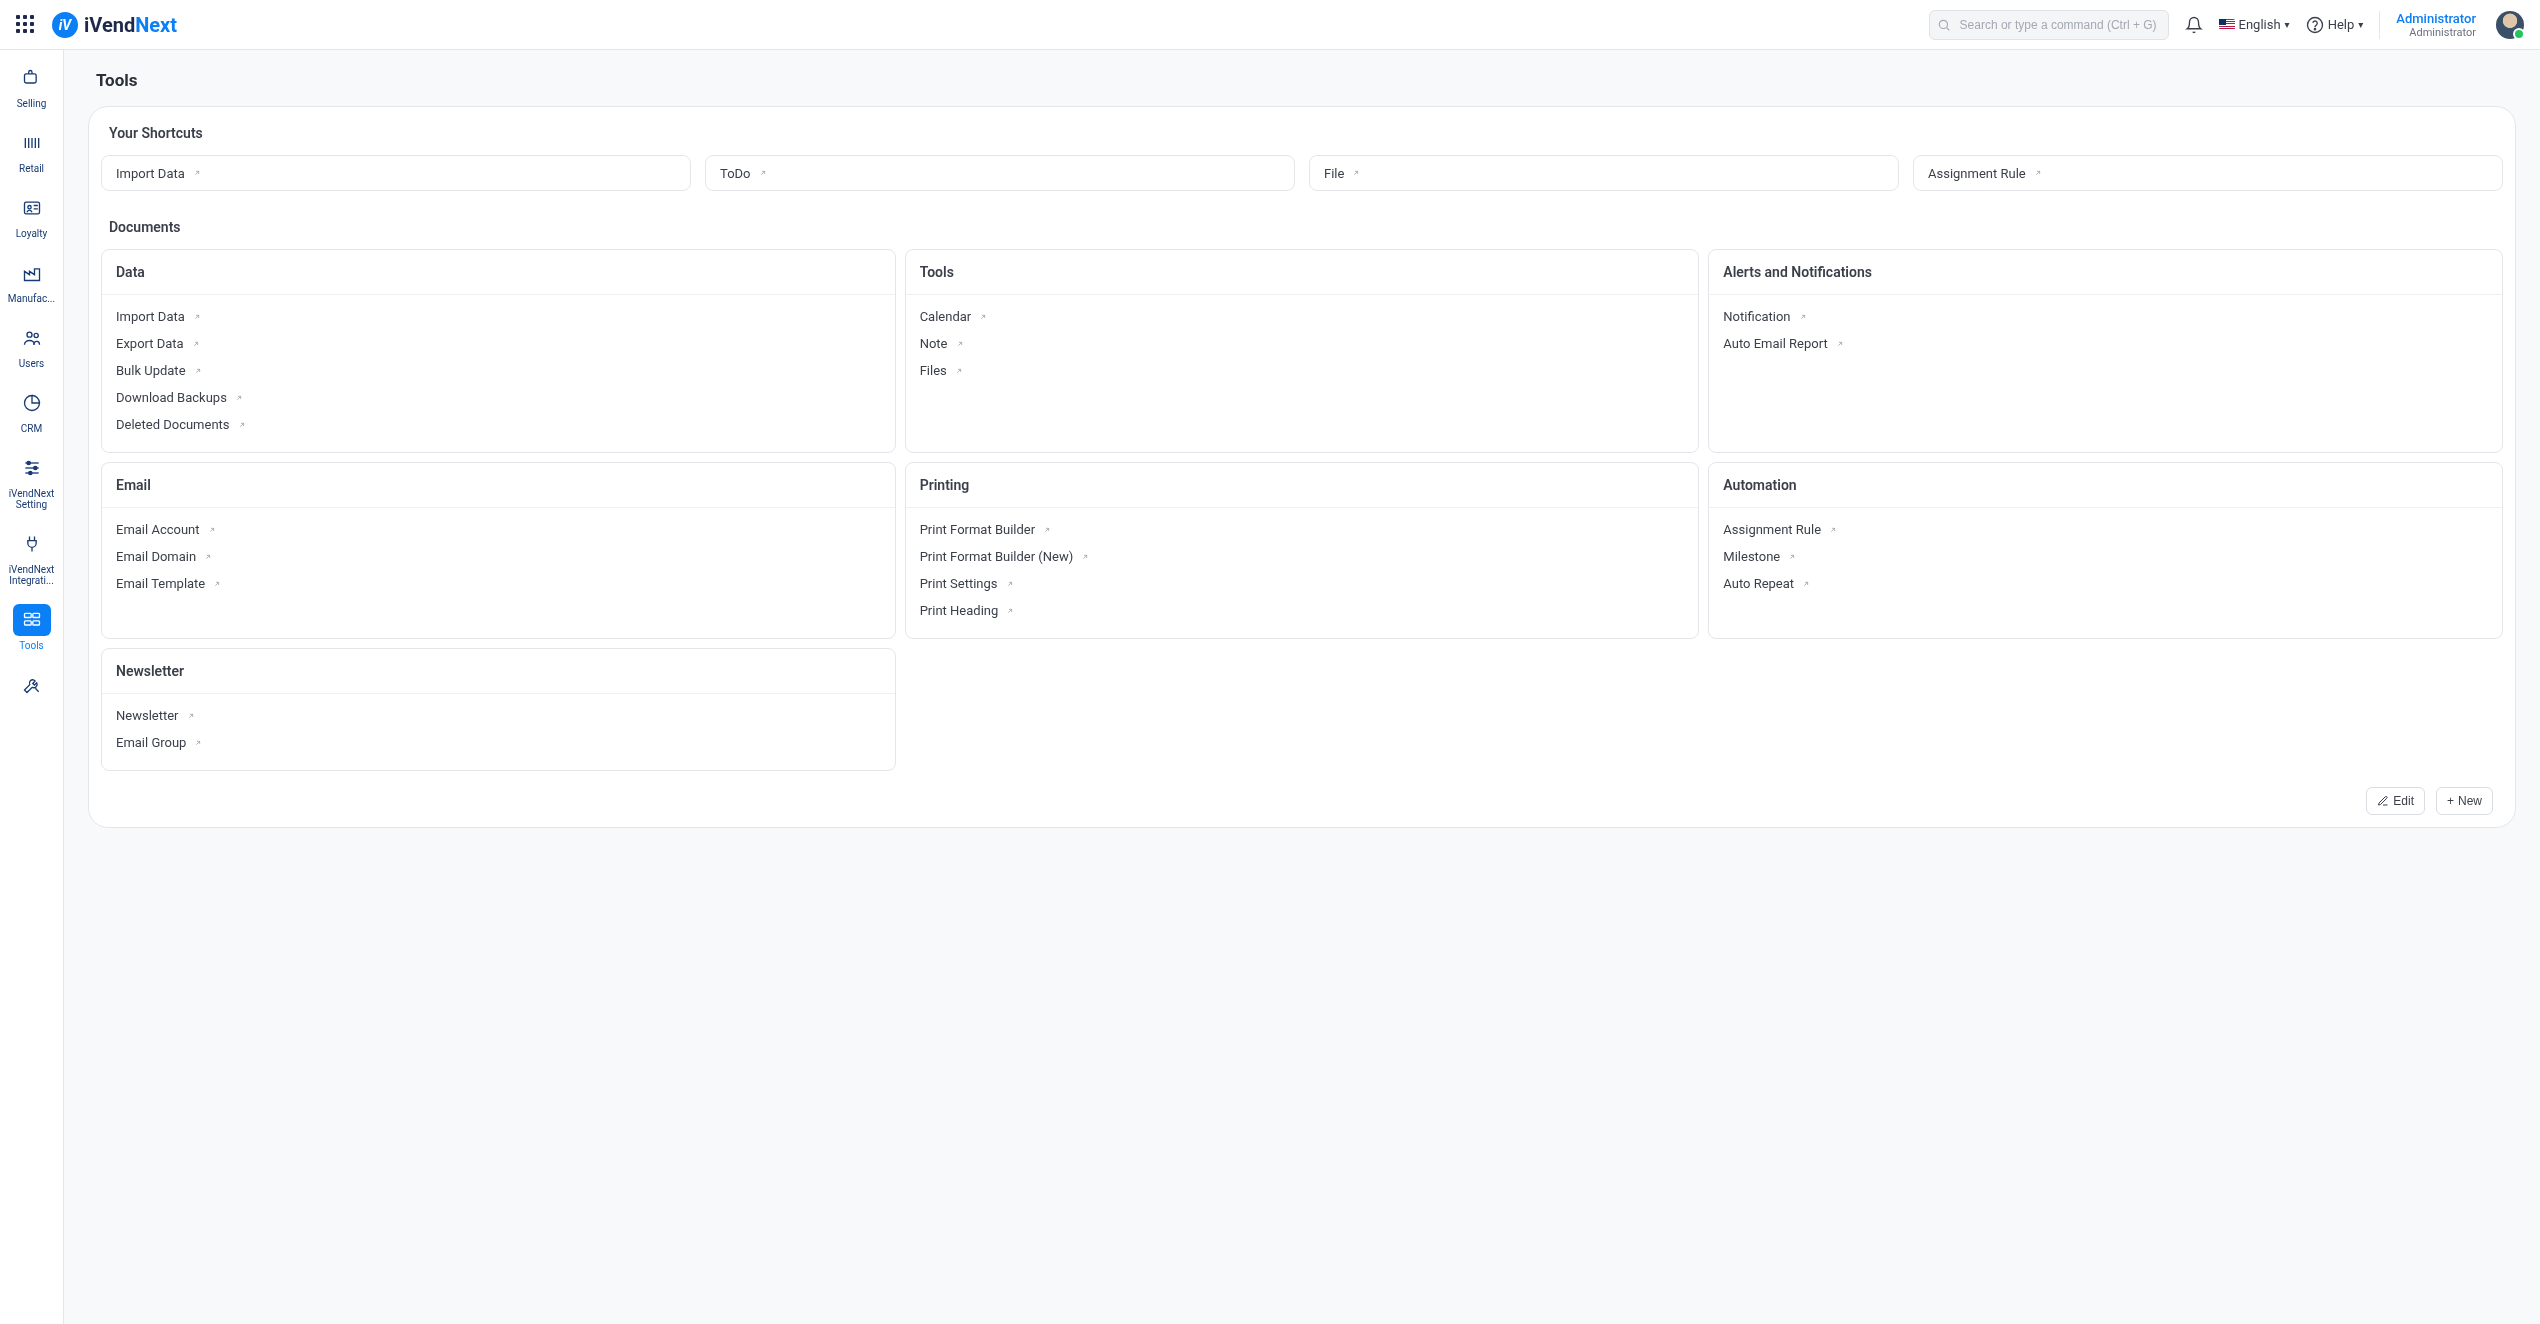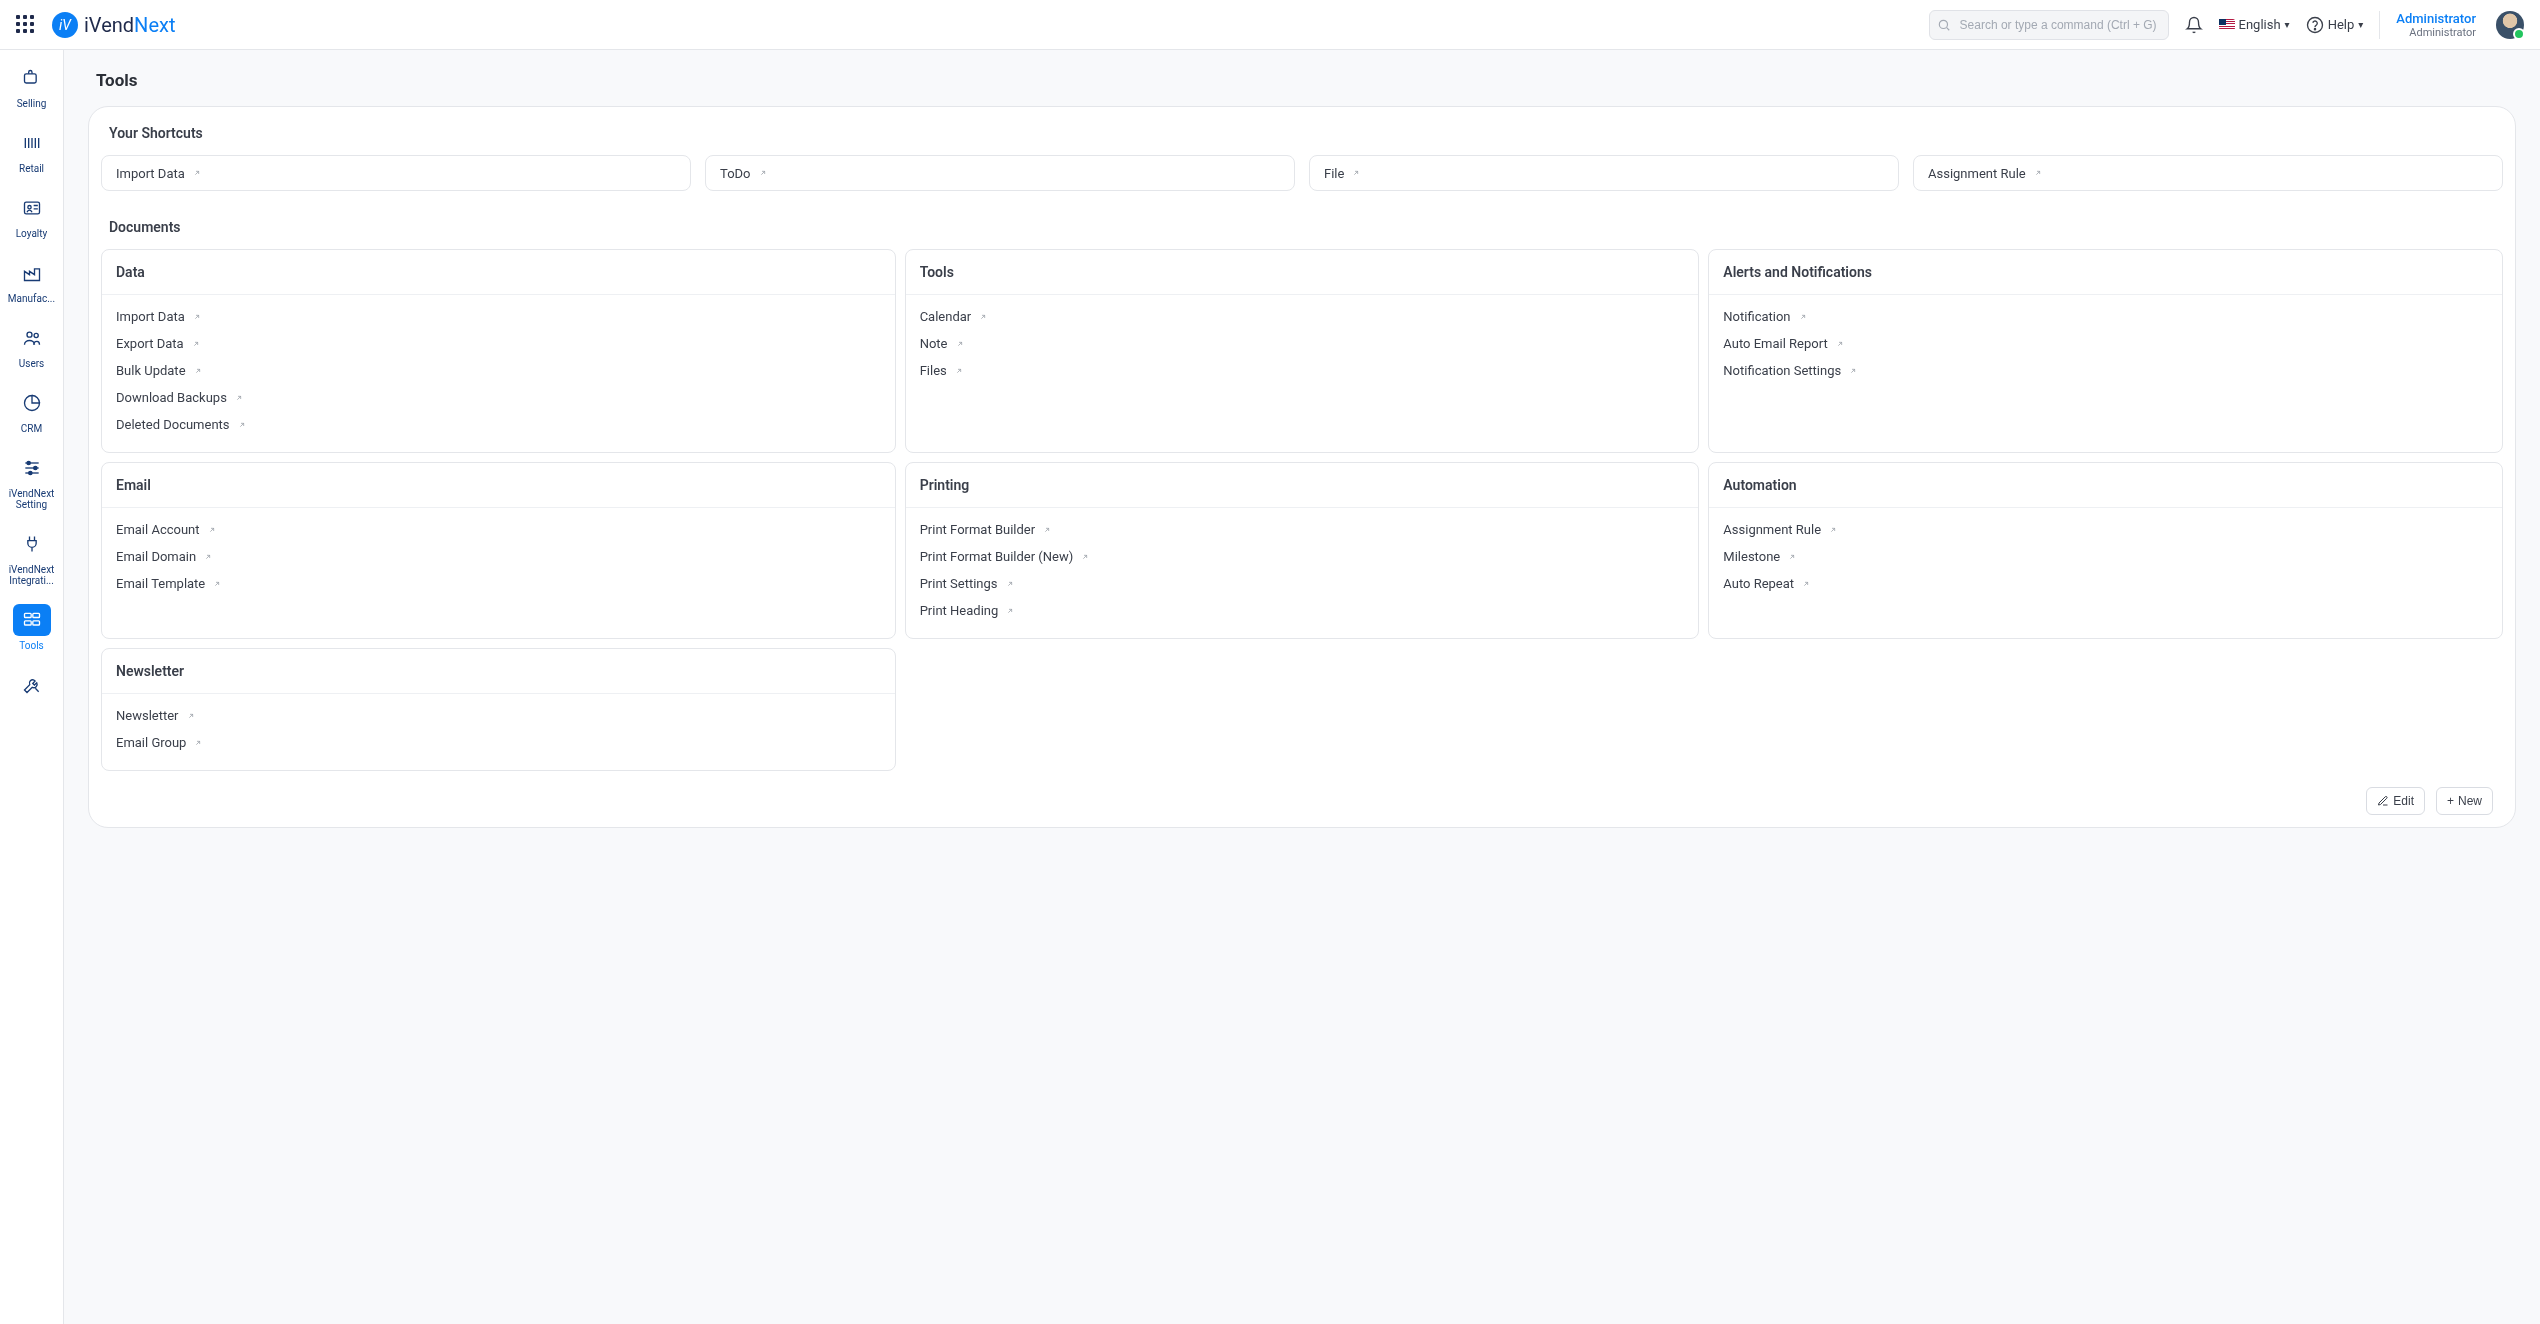--- a/index.html
+++ b/index.html
@@ -1,20 +1,20 @@
 <!DOCTYPE html>
 <html><head>
 <meta charset="utf-8">
 <style>
 * { box-sizing: border-box; margin: 0; padding: 0; }
 body { font-family: -apple-system, BlinkMacSystemFont, "Segoe UI", Roboto, Helvetica, Arial, sans-serif; background: #f8f9fb; color: #3a3f4a; font-size: 14px; }
 .topbar { height: 50px; background: #fff; border-bottom: 1px solid #e4e6ea; display: flex; align-items: center; padding: 0 16px; position: relative; }
 .app-launcher { width: 20px; height: 20px; display: grid; grid-template-columns: repeat(3,4px); grid-template-rows: repeat(3,4px); gap: 3px; margin-right: 16px; cursor: pointer; }
 .app-launcher span { background: #1f2a4b; border-radius: 1px; }
-.logo { display: flex; align-items: center; font-weight: 400; font-size: 20px; }
+.logo { display: flex; align-items: center; font-weight: 700; font-size: 20px; }
 .logo-icon { width: 26px; height: 26px; border-radius: 50%; background: #0b7ff5; color: #fff; display: flex; align-items: center; justify-content: center; margin-right: 6px; font-size: 14px; font-style: italic; }
 .logo-black { color: #1f2a4b; }
 .logo-blue { color: #0b7ff5; }
 .top-right { margin-left: auto; display: flex; align-items: center; gap: 16px; }
 .search-box { position: relative; width: 240px; }
 .search-box input { width: 100%; height: 30px; border: 1px solid #e0e2e7; border-radius: 6px; padding: 0 10px 0 30px; font-size: 12px; background: #f4f5f7; color: #6b7280; }
 .search-box input::placeholder { color: #a3a9b3; }
 .search-box svg { position: absolute; left: 8px; top: 50%; transform: translateY(-50%); }
 .top-icon { cursor: pointer; display: flex; align-items: center; gap: 4px; font-size: 13px; color: #3a3f4a; }
 .lang-flag { width: 16px; height: 11px; background: linear-gradient(to bottom, #b31942 10%, #fff 10%, #fff 20%, #b31942 20%, #b31942 30%, #fff 30%, #fff 40%, #b31942 40%, #b31942 50%, #fff 50%, #fff 60%, #b31942 60%, #b31942 70%, #fff 70%, #fff 80%, #b31942 80%, #b31942 90%, #fff 90%, #fff 100%); border-radius: 2px; position: relative; }
@@ -302,26 +302,20 @@
                 <svg class="arrow-out" viewBox="0 0 24 24" fill="none" stroke="#8a8f99" stroke-width="2">
                   <path d="M7 17L17 7M9 7h8v8"></path>
                 </svg>
               </div>
               <div class="doc-link">
                 <span>Auto Email Report</span>
                 <svg class="arrow-out" viewBox="0 0 24 24" fill="none" stroke="#8a8f99" stroke-width="2">
                   <path d="M7 17L17 7M9 7h8v8"></path>
                 </svg>
               </div>
-              <div class="doc-link">
-                <span>Notification Settings</span>
-                <svg class="arrow-out" viewBox="0 0 24 24" fill="none" stroke="#8a8f99" stroke-width="2">
-                  <path d="M7 17L17 7M9 7h8v8"></path>
-                </svg>
-              </div>
             </div>
           </div>
           <div class="doc-card">
             <div class="doc-head">Email</div>
             <div class="doc-body">
               <div class="doc-link">
                 <span>Email Account</span>
                 <svg class="arrow-out" viewBox="0 0 24 24" fill="none" stroke="#8a8f99" stroke-width="2">
                   <path d="M7 17L17 7M9 7h8v8"></path>
                 </svg>

